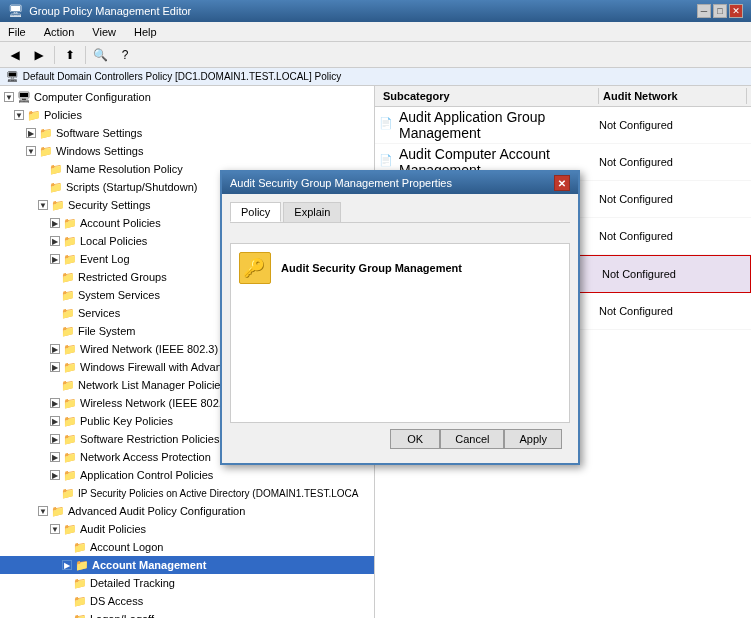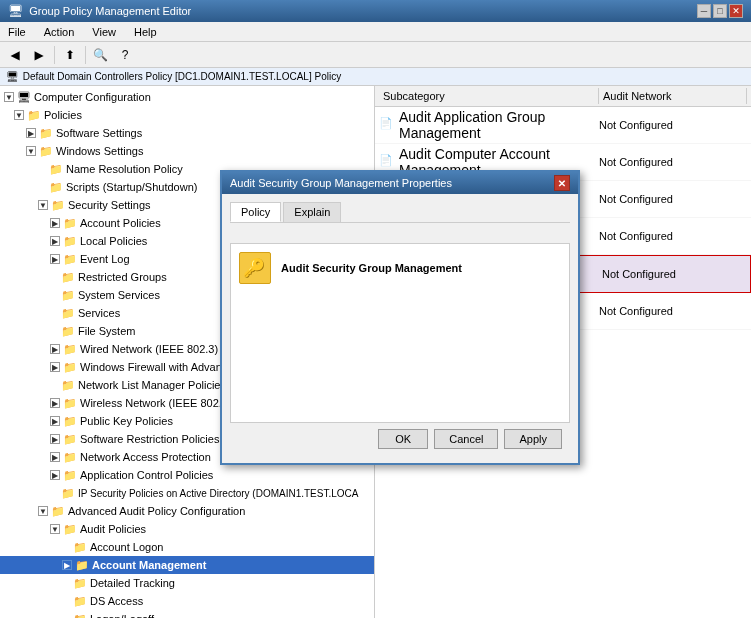--- a/index.html
+++ b/index.html
@@ -26,21 +26,21 @@
     
     .tree-view { flex: 1; overflow-y: auto; overflow-x: hidden; padding: 2px 0; background: white; }
     .tree-item { display: flex; align-items: center; padding: 1px 0; cursor: pointer; white-space: nowrap; }
     .expand-btn { width: 10px; height: 10px; border: 1px solid #999; background: white; display: inline-flex; align-items: center; justify-content: center; font-size: 8px; margin-right: 2px; flex-shrink: 0; cursor: pointer; color: #333; }
     .tree-icon { width: 16px; height: 16px; margin-right: 2px; flex-shrink: 0; display: inline-flex; align-items: center; justify-content: center; }
     .tree-label { font-size: 11px; }
 
     
     .right-panel { flex: 1; background: white; overflow: hidden; display: flex; flex-direction: column; }
     .right-header { display: flex; background: #f0f0f0; border-bottom: 1px solid #ccc; padding: 2px 4px; }
-    .col-header { font-size: 11px; font-weight: normal; padding: 2px 4px; border-right: 1px solid #ccc; }
+    .col-header { font-size: 11px; font-weight: bold; padding: 2px 4px; border-right: 1px solid #ccc; }
     .col-subcategory { width: 220px; }
     .col-audit { flex: 1; }
 
     .right-content { flex: 1; overflow-y: auto; }
     .list-row { display: flex; align-items: center; padding: 2px 4px; border-bottom: 1px solid #f5f5f5; cursor: pointer; }
     .list-icon { width: 16px; height: 16px; margin-right: 4px; flex-shrink: 0; }
     .list-label { width: 200px; font-size: 14px; }
     .list-value { flex: 1; font-size: 11px; }
     .dialog { background: #f0f0f0; border: 2px solid #4a7fb5; width: 360px; box-shadow: 3px 3px 8px rgba(0,0,0,0.4); position: absolute; top: 170px; left: 220px; }
     .dialog-title-bar { background: linear-gradient(to bottom, #4a7fb5, #2d5a8a); color: white; padding: 4px 8px; display: flex; align-items: center; justify-content: space-between; height: 22px; }
@@ -51,21 +51,21 @@
     .dialog-tab { padding: 3px 10px; font-size: 11px; border: 1px solid #ccc; border-bottom: none; background: #e0e0e0; cursor: pointer; margin-right: 2px; }
     .dialog-tab.active { background: white; border-bottom: 1px solid white; z-index: 1; }
     .dialog-body { padding: 8px; background: white; border: 1px solid #ccc; min-height: 180px; }
     .dialog-icon-row { display: flex; align-items: center; gap: 10px; margin-bottom: 16px; }
     .dialog-policy-icon { width: 32px; height: 32px; background: #f5c842; border: 1px solid #d4a017; border-radius: 2px; display: flex; align-items: center; justify-content: center; font-size: 18px; }
     .dialog-policy-name { font-size: 11px; font-weight: bold; }
     .checkbox-section { border: 1px solid #cc0000; padding: 6px 8px; margin-bottom: 8px; }
     .checkbox-row { display: flex; align-items: center; gap: 4px; margin-bottom: 4px; }
     .checkbox-row:last-child { margin-bottom: 0; }
     .checkbox-label { font-size: 11px; }
-    .dialog-buttons { display: flex; justify-content: flex-end; gap: 6px; padding: 6px 8px; }
+    .dialog-buttons { display: flex; justify-content: flex-end; gap: 0; padding: 6px 8px; }
     .dialog-btn { padding: 3px 14px; font-size: 11px; border: 1px solid #999; background: #e0e0e0; cursor: pointer; min-width: 50px; }
 
     
     ::-webkit-scrollbar { width: 14px; }
     ::-webkit-scrollbar-track { background: #f0f0f0; }
     ::-webkit-scrollbar-thumb { background: #c0c0c0; border: 1px solid #999; }
   </style>
 </head>
 <body>
 

